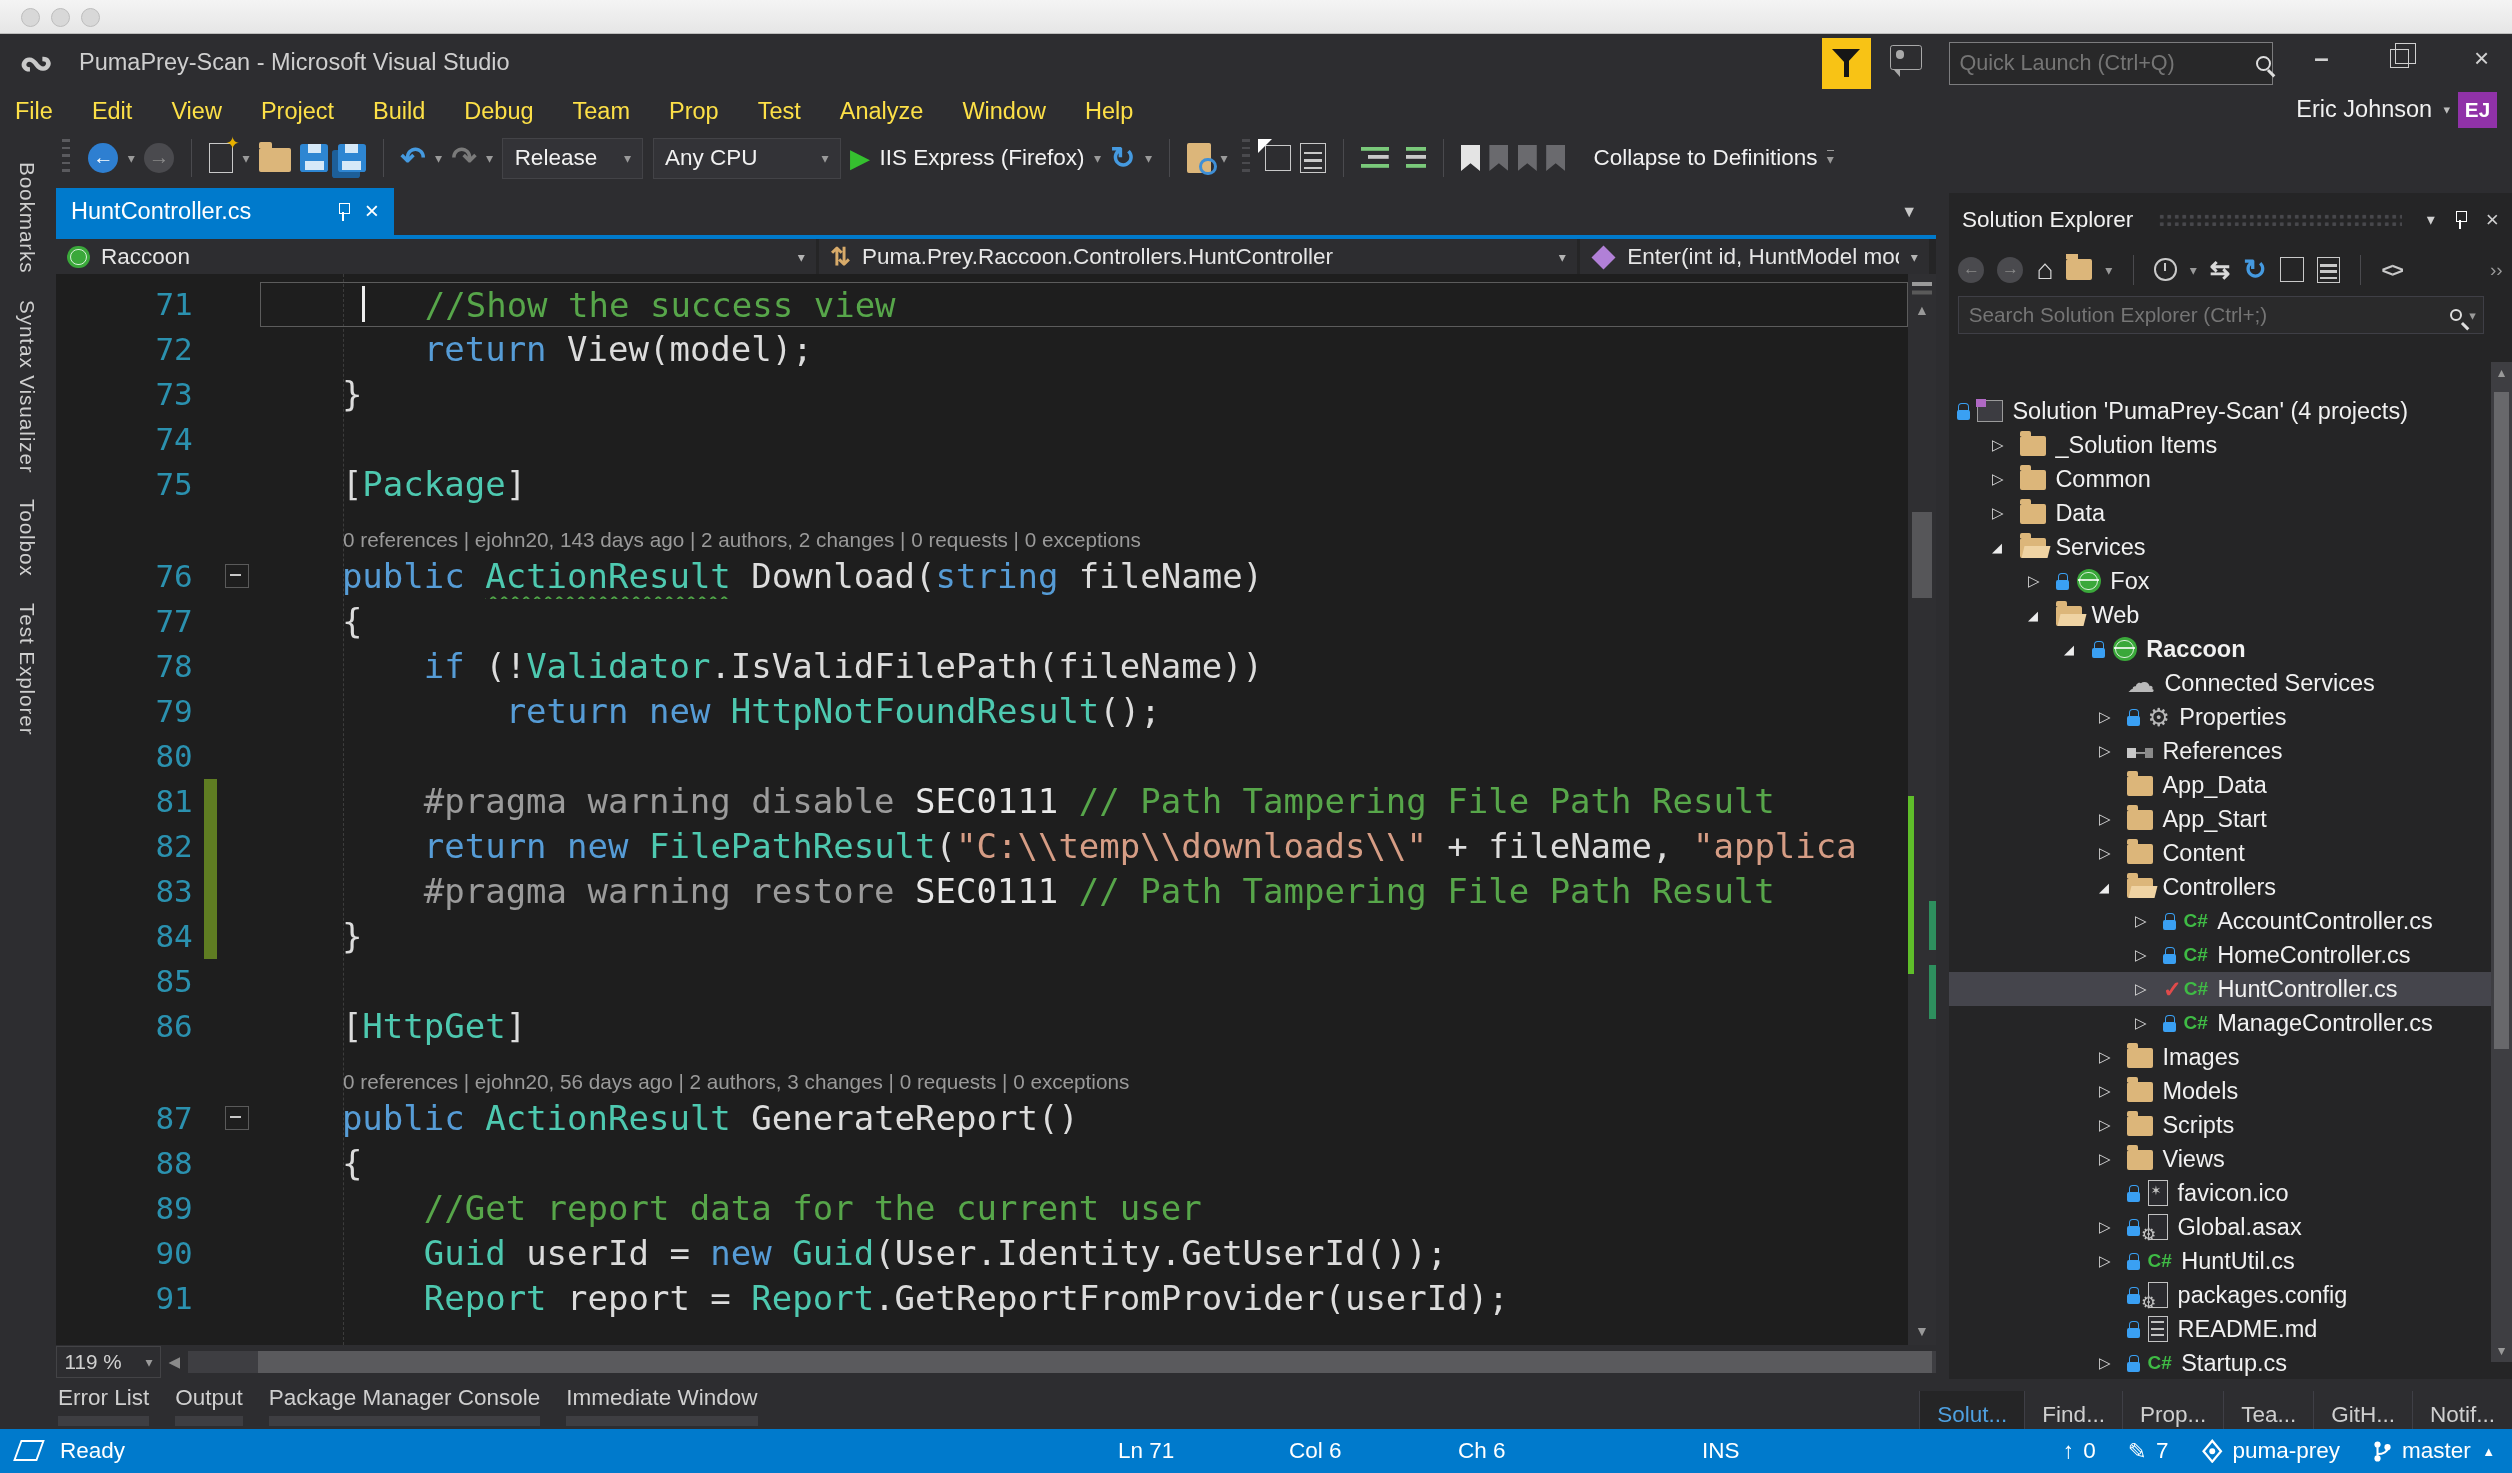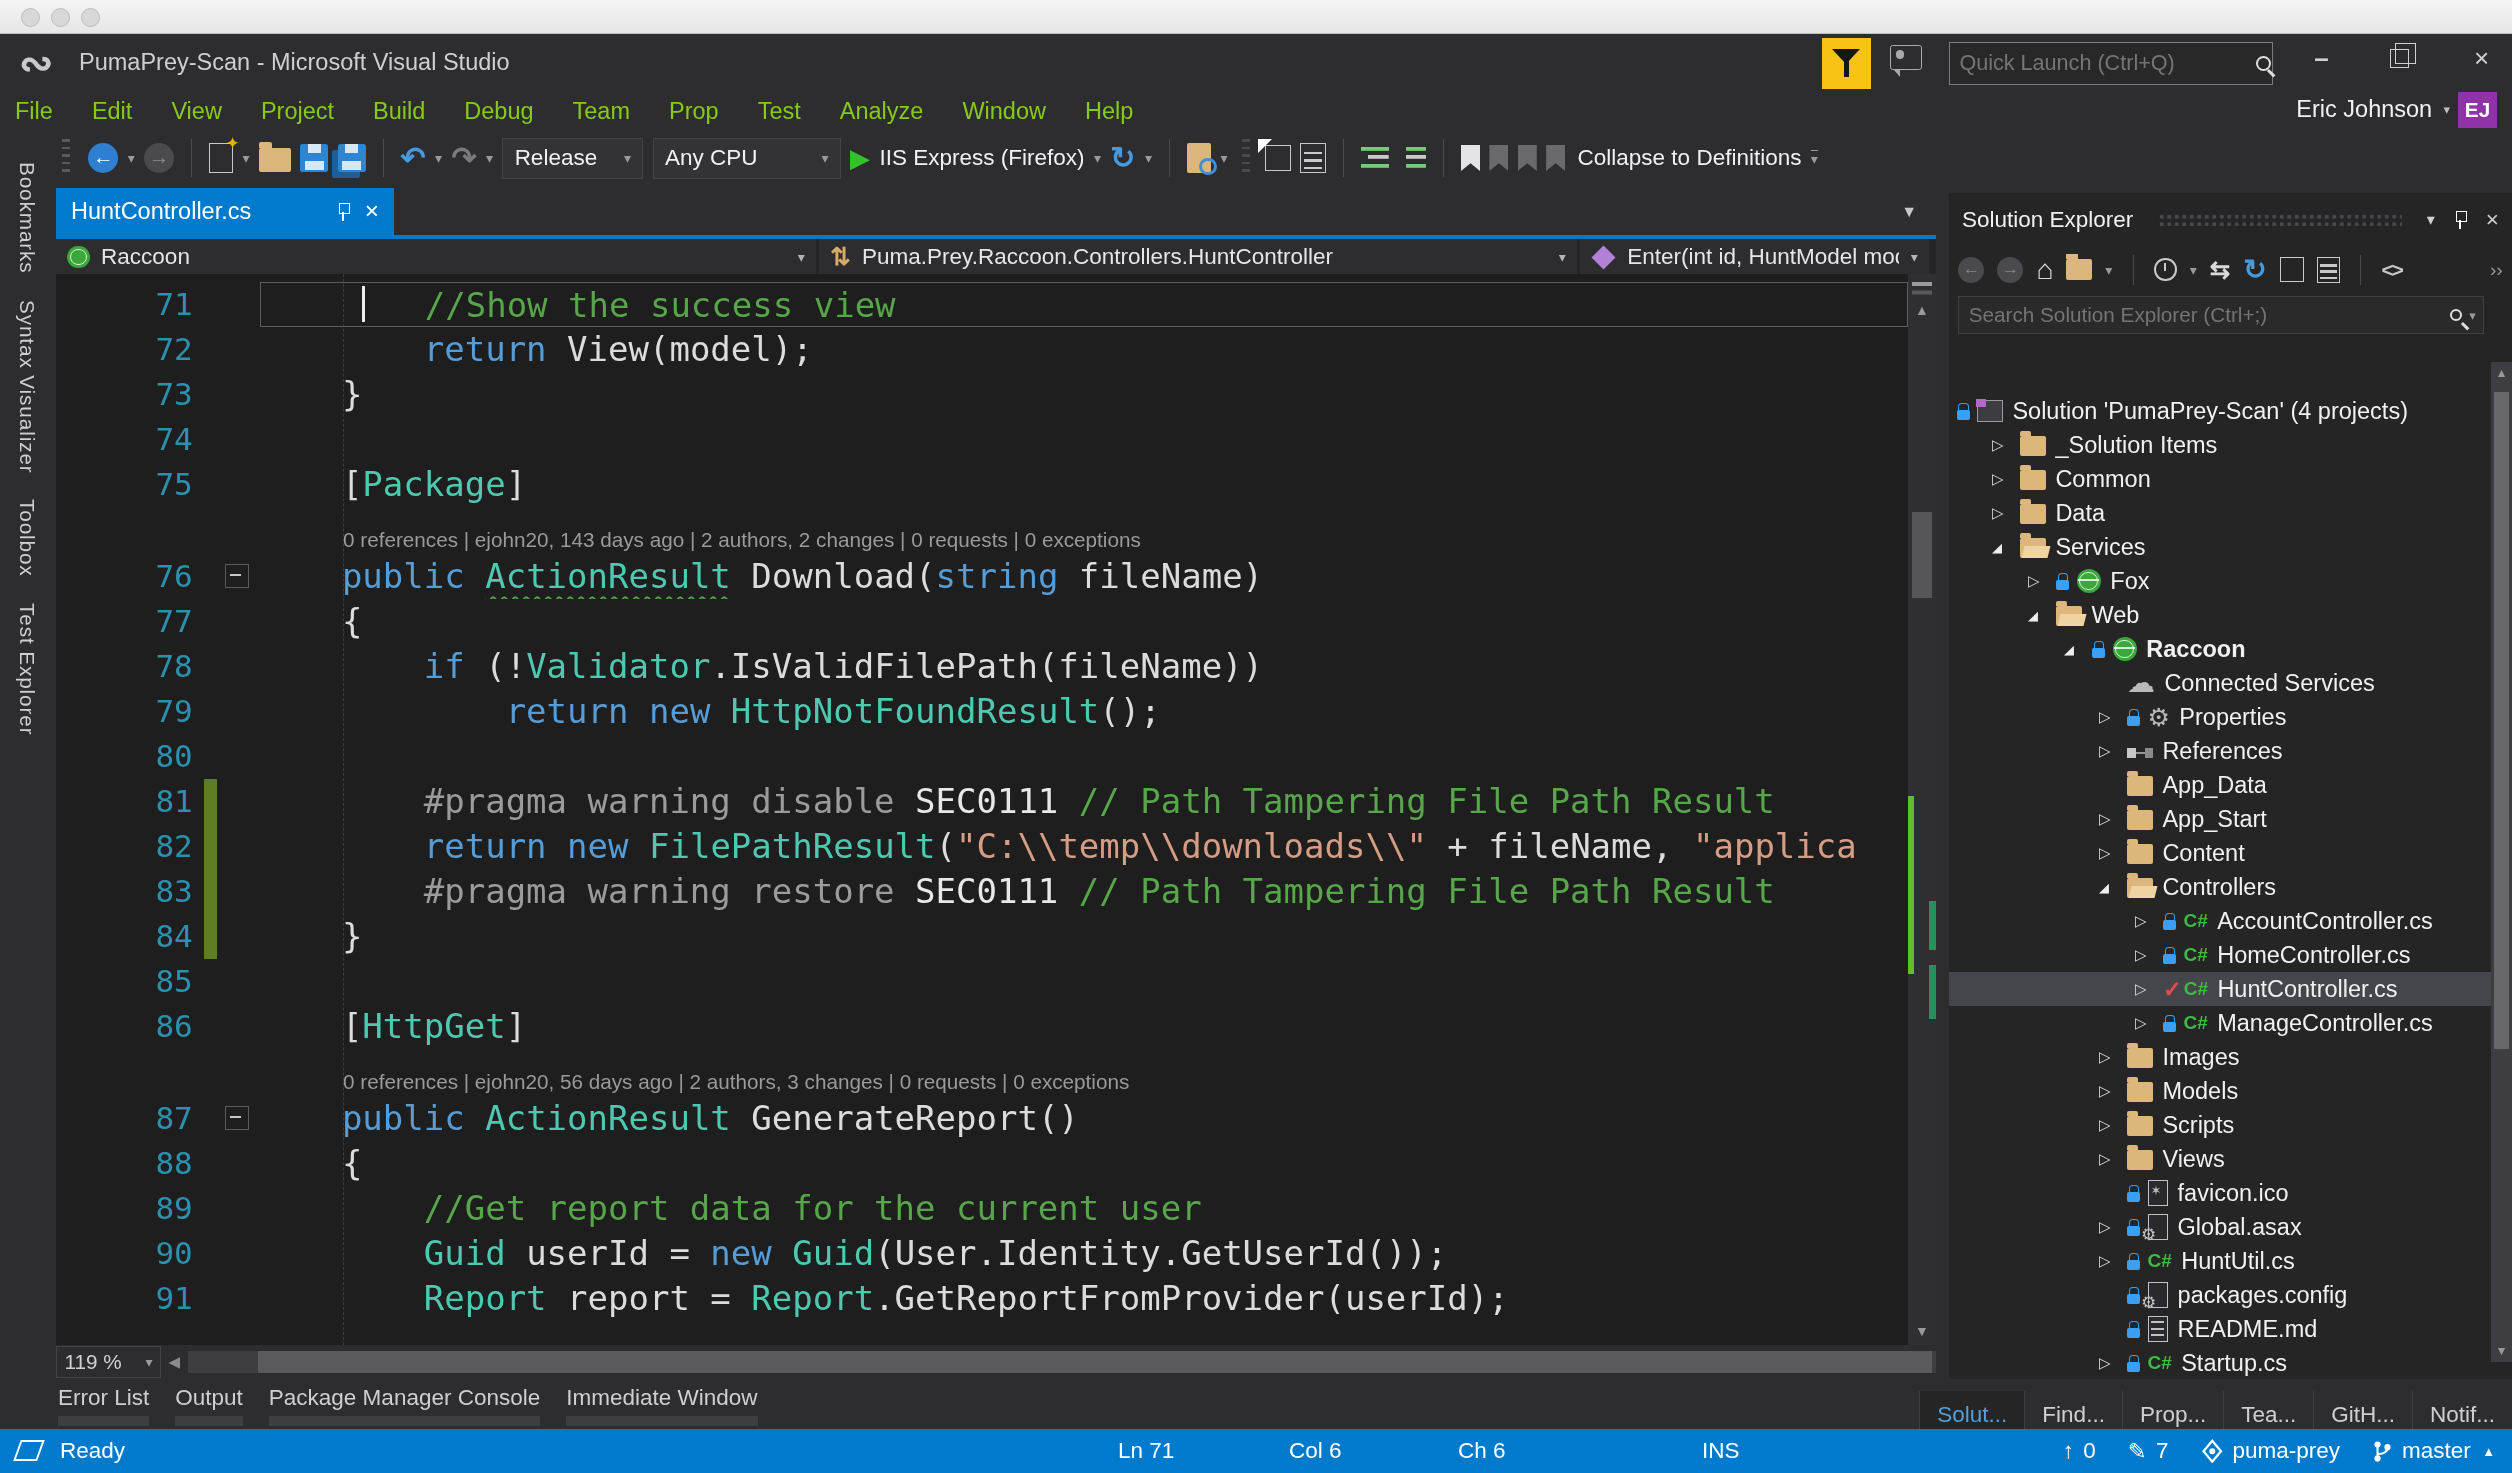--- a/index.html
+++ b/index.html
@@ -26,21 +26,21 @@
   .mag { width:15px; height:15px; border:2.8px solid #dedede; border-radius:50%; position:relative; margin-right:13px; flex:none; }
   .mag::after { content:''; position:absolute; left:11.3px; top:11.3px; width:8.5px; height:2.8px; background:#dedede; transform:rotate(45deg); transform-origin:0 0; }
   .winbtn { position:absolute; top:9.4px; font-size:26px; color:#d0d0d0; width:41px; text-align:center; }
   #btn-min { left:2301px; letter-spacing:0; font-weight:bold; }
   #btn-restore { left:2390px; top:15px; width:19px; height:19px; border:1.9px solid #d0d0d0; background:#2d2d30; }
   #btn-restore::before { content:''; position:absolute; left:3.8px; top:-7.5px; width:19px; height:19px; border:1.9px solid #d0d0d0; }
   #btn-close { left:2461px; }
 
   
   #menubar { left:0; top:92px; width:2512px; height:38px; display:flex; align-items:center; padding-left:15px; }
-  .menu-item { font-size:23.5px; color:#84cc16; margin-right:39px; }
+  .menu-item { font-size:23.5px; color:#fde047; margin-right:39px; }
   #user-area { position:absolute; right:62px; top:3.8px; display:flex; align-items:center; gap:11.3px; }
   #user-name { font-size:23.5px; color:#f1f1f1; }
   #user-caret { font-size:13px; color:#bdbdbd; }
   #avatar { position:absolute; right:15px; top:0px; width:39px; height:36px; background:#9032a8; color:#fff; font-size:20.7px; font-weight:bold; text-align:center; line-height:36px; }
 
   
   #toolbar { left:0; top:130px; width:2512px; height:56px; display:flex; align-items:center; padding-left:62px; gap:9.4px; }
   .tsep { width:0.9px; height:38px; background:#4a4a4e; margin:0 7.5px; flex:none; }
   .grip { width:7.5px; height:38px; background:repeating-linear-gradient(#5a5a5e 0 2.8px, transparent 2.8px 7.5px); margin-right:9.4px; flex:none; }
   .circ { width:30px; height:30px; border-radius:50%; text-align:center; line-height:28px; font-size:20.7px; flex:none; }
@@ -72,21 +72,21 @@
   .i-indent { width:28px; height:24.4px; flex:none; background:
     linear-gradient(#7ac97a,#7ac97a) 0 0.9px/28px 3.8px no-repeat,
     linear-gradient(#c9c9c9,#c9c9c9) 7.5px 9.4px/20.7px 3.8px no-repeat,
     linear-gradient(#7ac97a,#7ac97a) 0 18px/28px 3.8px no-repeat; }
   .i-indent.alt { background:
     linear-gradient(#7ac97a,#7ac97a) 7.5px 0.9px/20.7px 3.8px no-repeat,
     linear-gradient(#c9c9c9,#c9c9c9) 7.5px 9.4px/20.7px 3.8px no-repeat,
     linear-gradient(#7ac97a,#7ac97a) 7.5px 18px/20.7px 3.8px no-repeat; }
   .flag { width:19px; height:26px; background:#e4e4e4; clip-path:polygon(0 0,100% 0,100% 100%,50% 70%,0 100%); flex:none; }
   .flag.dis { background:#6a6a6e; }
-  #collapse-label { font-size:22.5px; color:#f1f1f1; margin-left:3px; }
+  #collapse-label { font-size:22.5px; color:#f1f1f1; margin-left:19px; }
   .ovf { border-top:1.9px solid #9a9a9a; }
 
   
   #left-strip { left:0; top:130px; width:56px; height:1300px; background:#2d2d30; }
   .vtab { writing-mode:vertical-lr; font-size:20.7px; color:#cfcfcf; display:block; margin-left:15px; letter-spacing:0.9px; }
 
   
   #tabstrip { left:56px; top:186px; width:1880px; height:49px; }
   #doc-tab { position:absolute; left:0; top:1.9px; width:338px; height:47px; background:#007acc; display:flex; align-items:center; padding:0 15px; gap:15px; }
   #doc-tab .tlabel { font-size:23.5px; color:#fff; flex:1; }

